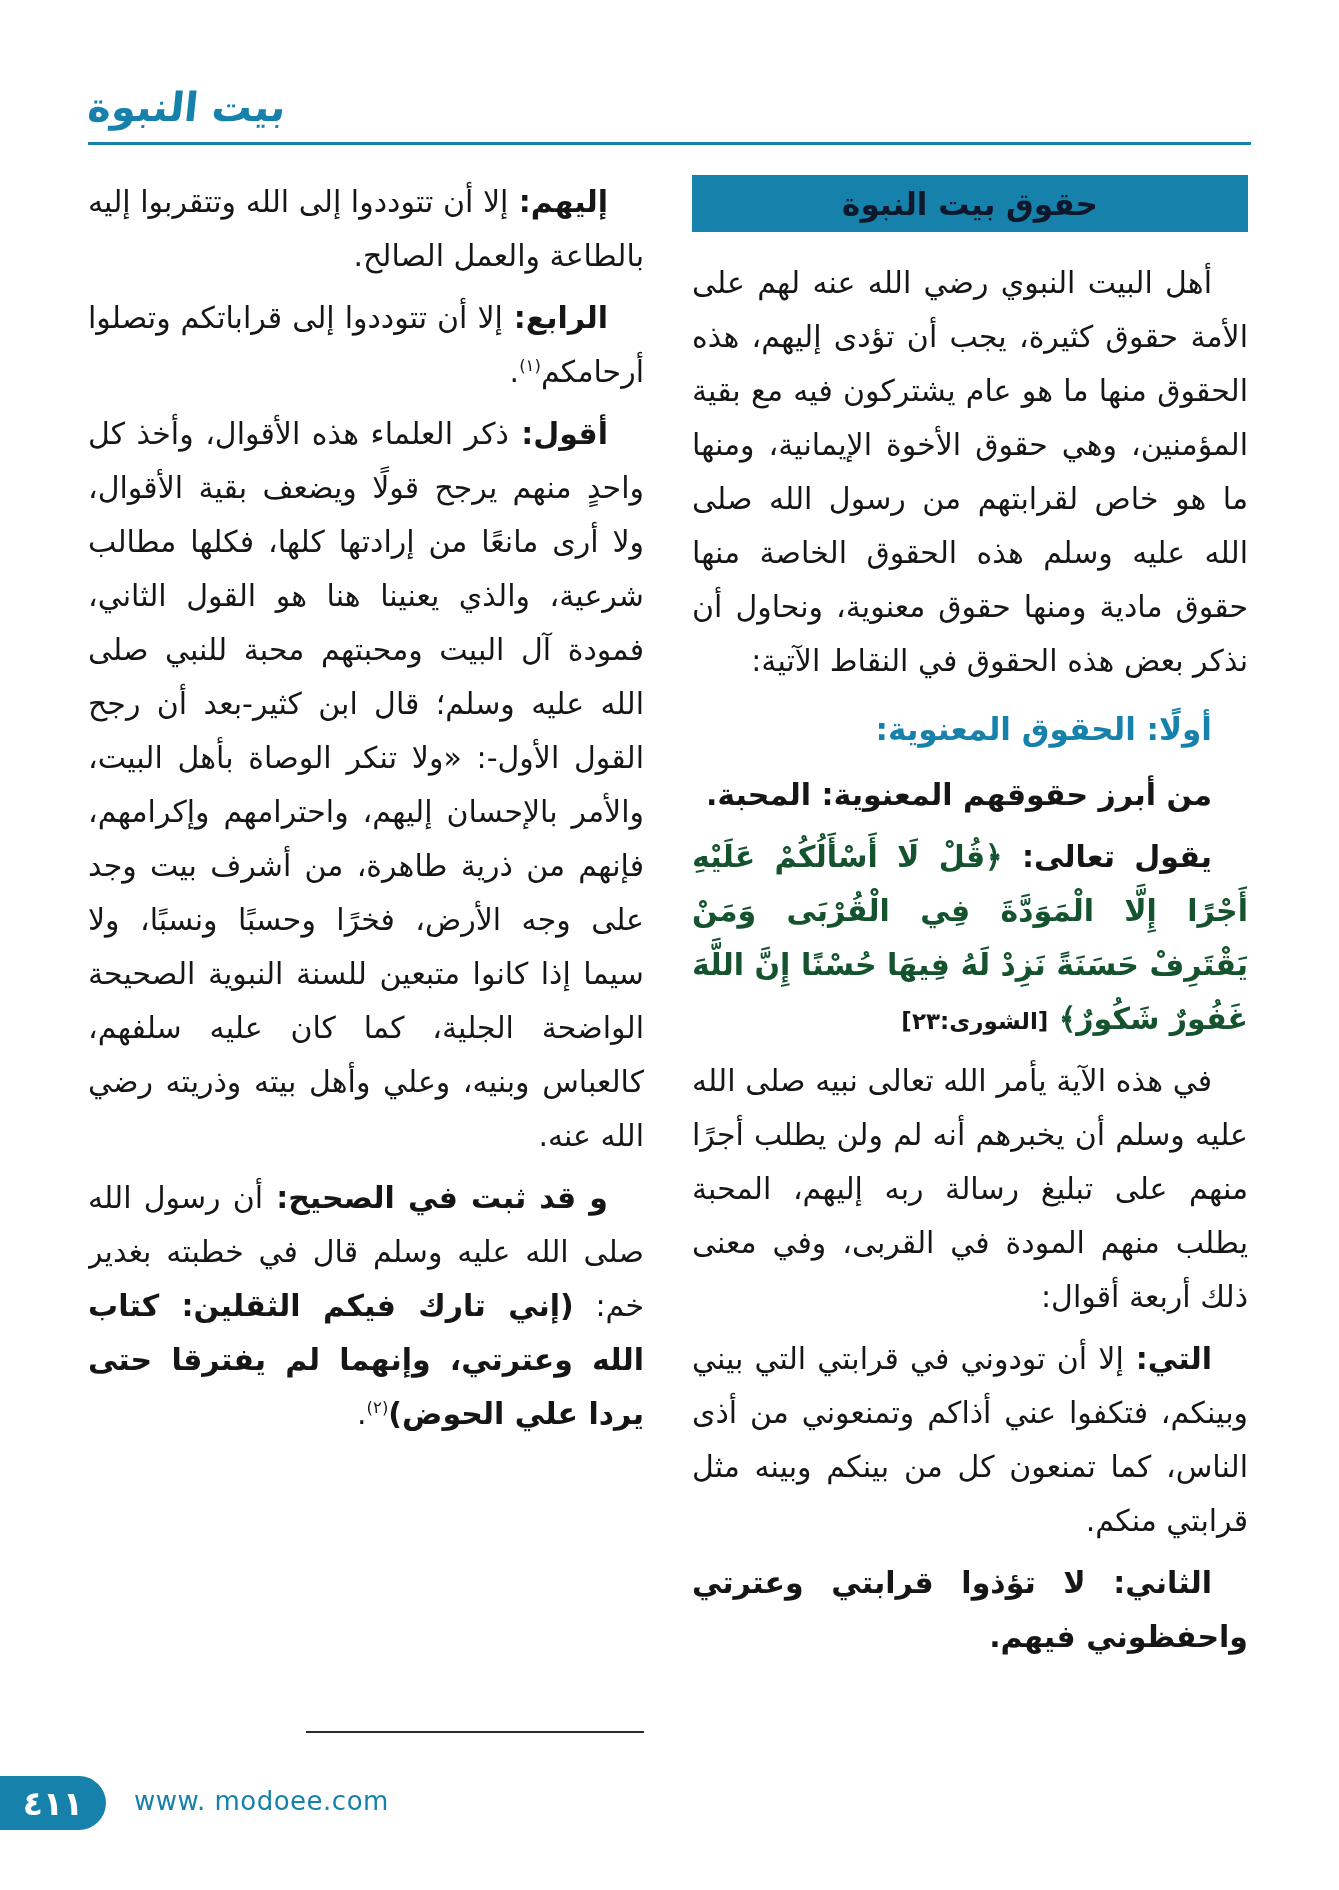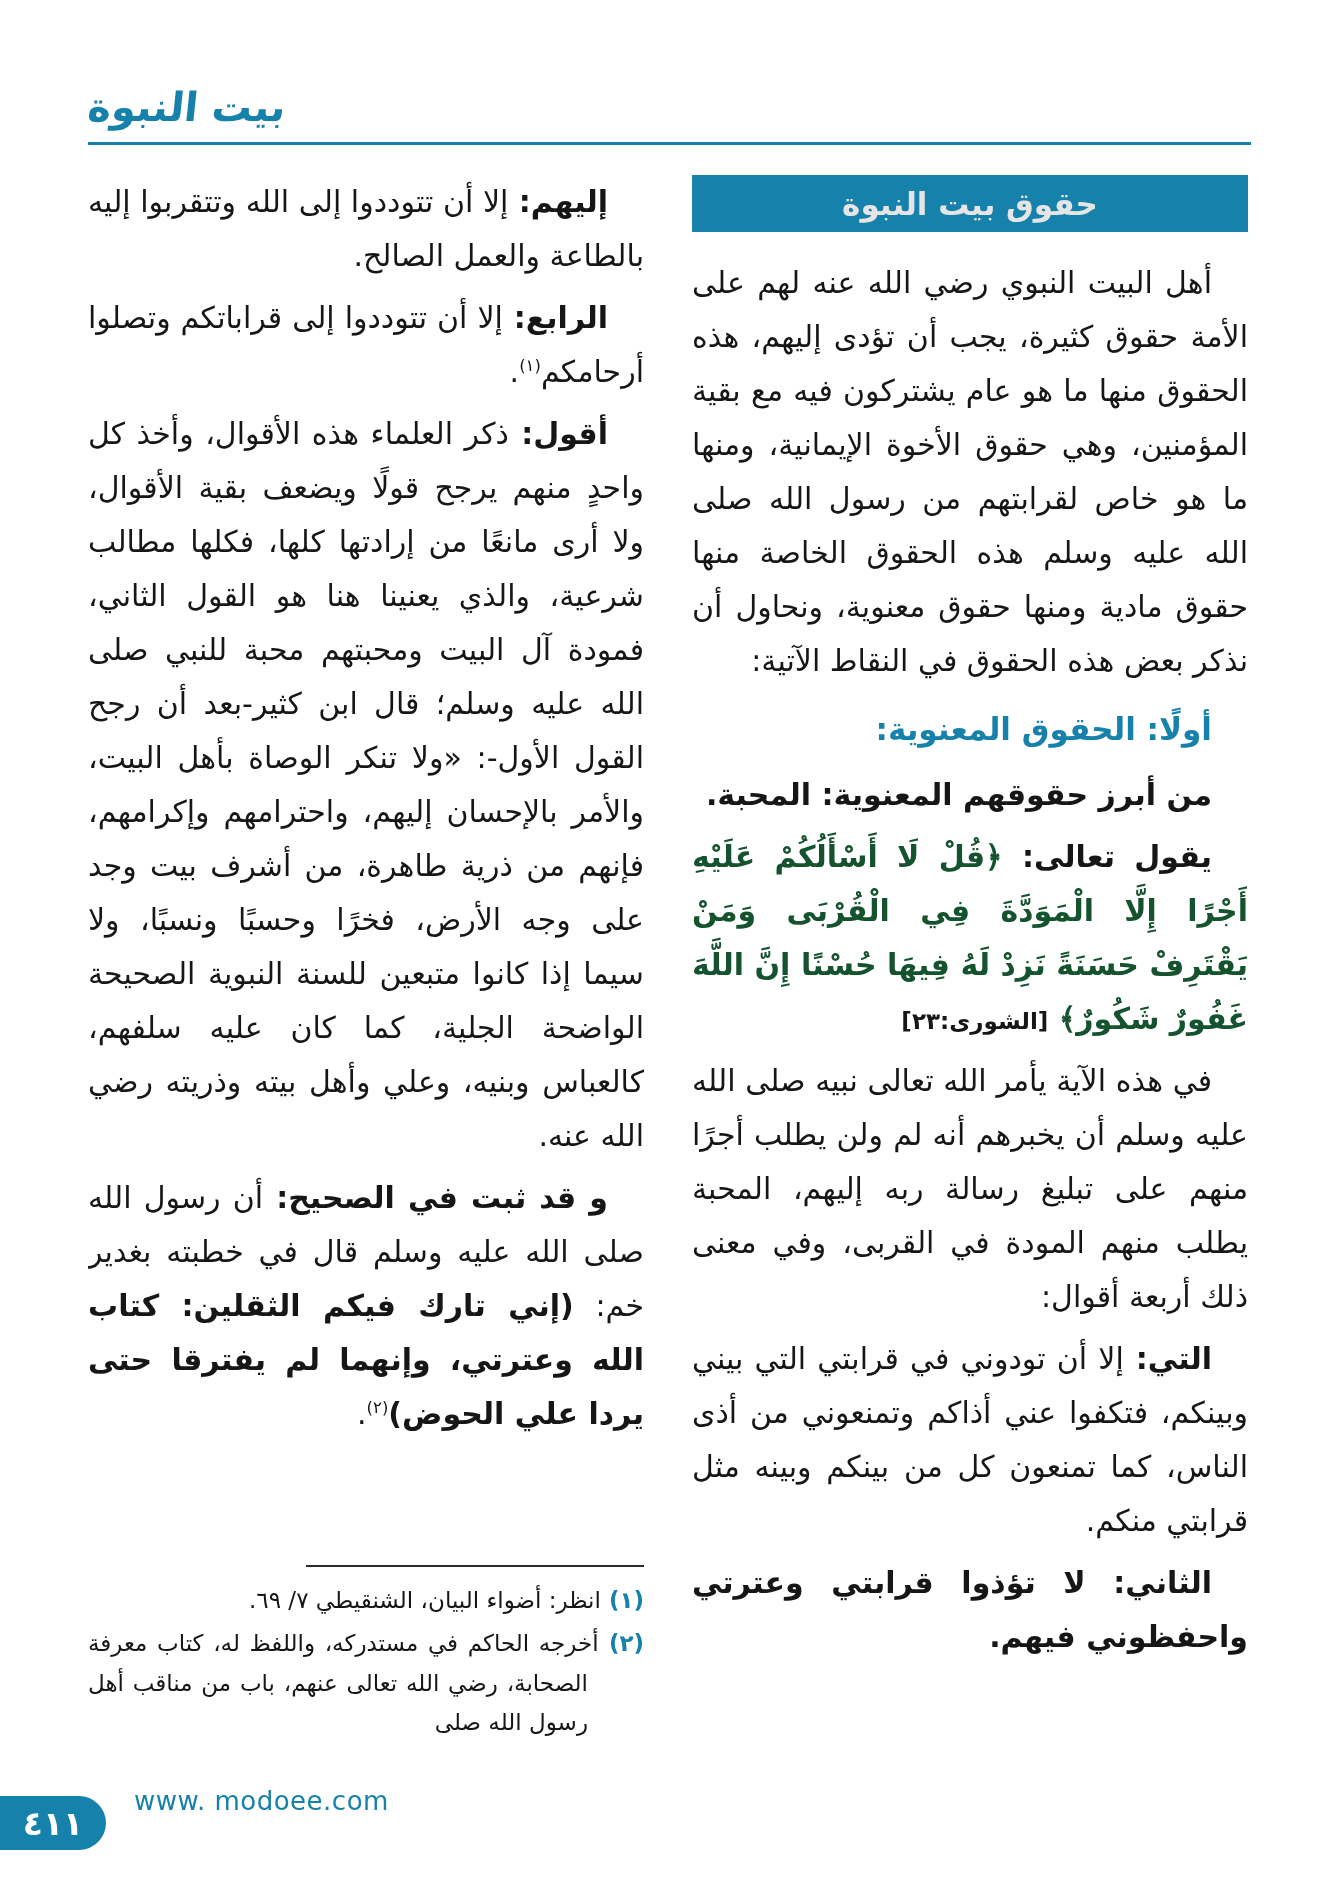--- a/index.html
+++ b/index.html
@@ -33,21 +33,21 @@
     padding:30px 91px 0 88px;
     height:1572px;
   }
   .col { flex:1 1 0; min-width:0; overflow:hidden; }
   .col-left { display:flex; flex-direction:column; }
   .col-left > * { flex-shrink:0; }
 
   .title-box {
     height:57px;
     background:#1681ab;
-    color:#e5e5e5;
+    color:#0f172a;
     font-size:31px;
     font-weight:bold;
     display:flex; align-items:center; justify-content:center;
     margin-bottom:24px;
   }
 
   .text-flow { font-size:30px; }
   .para {
     text-align:justify;
     text-indent:36px;
@@ -86,21 +86,21 @@
   .footer {
     position:absolute; left:0; bottom:58px;
     width:100%; height:56px;
     direction:ltr;
   }
   .page-badge {
     position:absolute; left:0; top:0;
     width:106px; height:54px;
     background:#1681ab;
     border-radius:0 27px 27px 0;
-    display:flex; align-items:center; justify-content:center;margin-top:20px;
+    display:flex; align-items:center; justify-content:center;
   }
   .page-number { color:#ffffff; font-size:33px; font-weight:bold; }
   .site {
     position:absolute; left:134px; top:10px;
     color:#1681ab;
     font-size:26px;
     letter-spacing:0.5px;
   }
 </style>
 </head>
@@ -131,24 +131,20 @@
     </section>
 
     <section class="col col-left">
       <div class="text-flow">
           <p class="para"><span class="s-bold">إليهم: </span><span>إلا أن تتوددوا إلى الله وتتقربوا إليه بالطاعة والعمل الصالح.</span></p>
           <p class="para"><span class="s-bold">الرابع: </span><span>إلا أن تتوددوا إلى قراباتكم وتصلوا أرحامكم</span><span class="s-sup">(١)</span><span>.</span></p>
           <p class="para"><span class="s-bold">أقول: </span><span>ذكر العلماء هذه الأقوال، وأخذ كل واحدٍ منهم يرجح قولًا ويضعف بقية الأقوال، ولا أرى مانعًا من إرادتها كلها، فكلها مطالب شرعية، والذي يعنينا هنا هو القول الثاني، فمودة آل البيت ومحبتهم محبة للنبي صلى الله عليه وسلم؛ قال ابن كثير-بعد أن رجح القول الأول-: «ولا تنكر الوصاة بأهل البيت، والأمر بالإحسان إليهم، واحترامهم وإكرامهم، فإنهم من ذرية طاهرة، من أشرف بيت وجد على وجه الأرض، فخرًا وحسبًا ونسبًا، ولا سيما إذا كانوا متبعين للسنة النبوية الصحيحة الواضحة الجلية، كما كان عليه سلفهم، كالعباس وبنيه، وعلي وأهل بيته وذريته رضي الله عنه.</span></p>
           <p class="para"><span class="s-bold">و قد ثبت في الصحيح: </span><span>أن رسول الله صلى الله عليه وسلم قال في خطبته بغدير خم: </span><span class="s-bold">(إني تارك فيكم الثقلين: كتاب الله وعترتي، وإنهما لم يفترقا حتى يردا علي الحوض)</span><span class="s-sup">(٢)</span><span>.</span></p>
         </div>
       <div class="fn-sep"></div>
-      <div class="footnotes">
-          <div class="footnote"><span class="fn-num">(١) </span><span class="fn-text">انظر: أضواء البيان، الشنقيطي ٧/ ٦٩.</span></div>
-          <div class="footnote"><span class="fn-num">(٢) </span><span class="fn-text">أخرجه الحاكم في مستدركه، واللفظ له، كتاب معرفة الصحابة، رضي الله تعالى عنهم، باب من مناقب أهل رسول الله صلى</span></div>
-        </div>
     </section>
 
   </main>
 
   <footer class="footer">
     <div class="page-badge">
       <span class="page-number">٤١١</span>
     </div>
     <div class="site">www. modoee.com</div>
   </footer>

